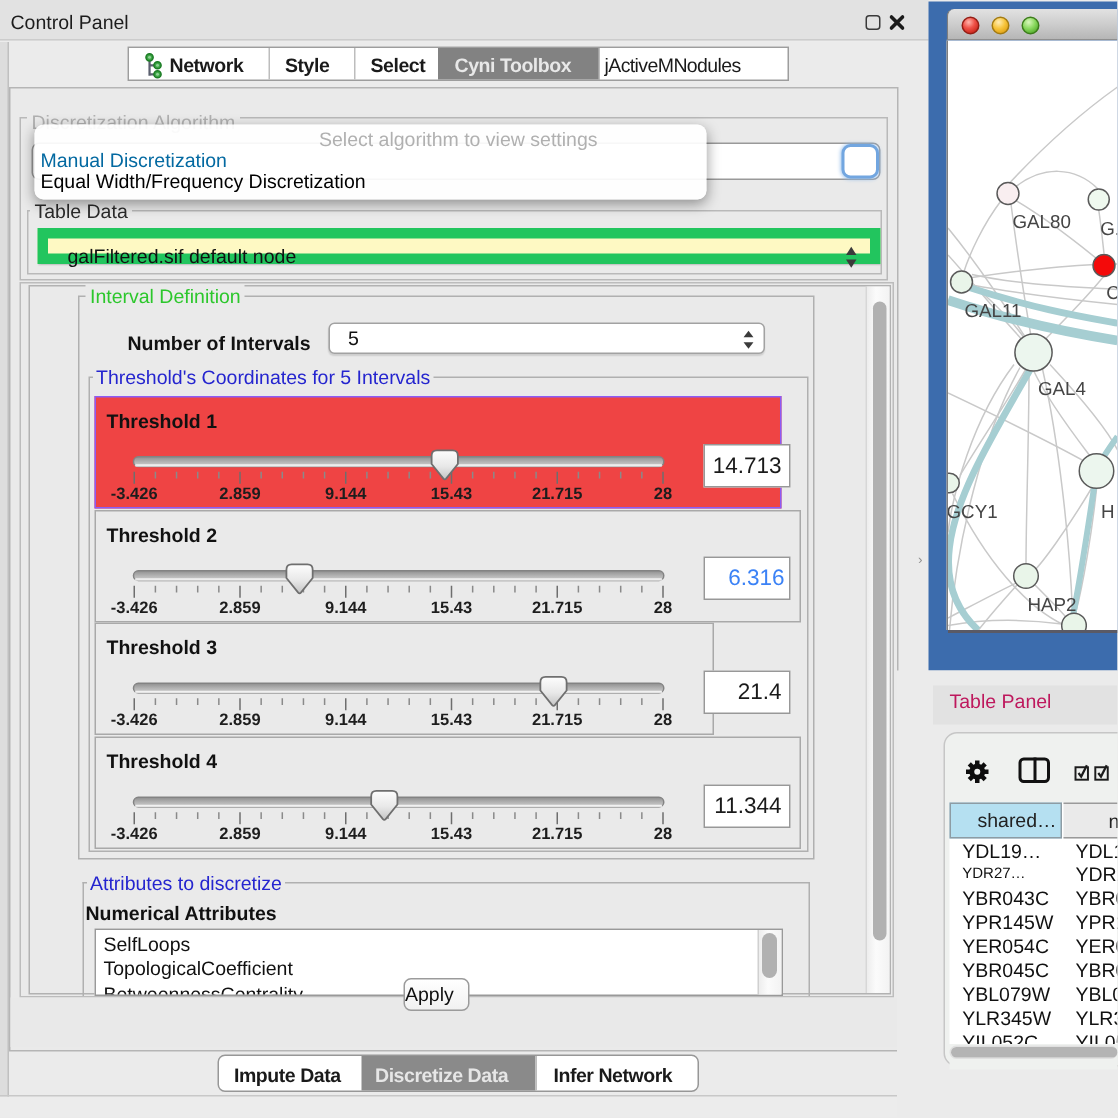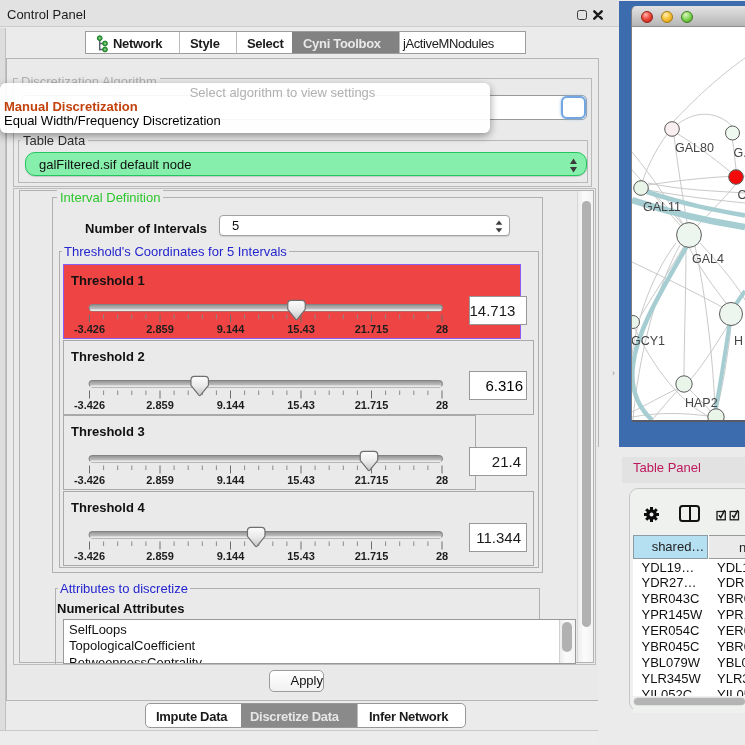--- a/index.html
+++ b/index.html
@@ -41,21 +41,21 @@
 
 <div class="abs" style="left:6px;top:58px;width:593px;height:643px;border:1px solid #b5b5b5;background:#eaeaea"></div>
 
 <div class="abs" style="left:13px;top:78px;width:579px;height:109px;border:1px solid #b9b9b9"></div>
 <div class="abs" style="left:18px;top:73.5px;background:#eaeaea;padding:0 3px;color:#b0b0b0">Discretization Algorithm</div>
 <div class="abs" style="left:21px;top:95px;width:566px;height:25px;border-radius:5px;background:#fff;border:1px solid #999"></div>
 <div class="abs" style="left:561px;top:96px;width:25px;height:23px;border-radius:6px;background:#fff;border:2.5px solid #72a6e0;box-shadow:0 0 3px #8cb8e8"></div>
 
 <div class="abs" style="left:18px;top:140px;width:570px;height:43px;border:1px solid #b9b9b9"></div>
 <div class="abs" style="left:20px;top:133px;background:#eaeaea;padding:0 3px;color:#2b2b2b">Table Data</div>
-<div class="abs" style="left:25px;top:152px;width:562px;height:24px;background:#86efac;border:1px solid #22c55e;border-radius:10px;box-shadow:0 1px 1px rgba(0,0,0,0.15)">
+<div class="abs" style="left:25px;top:152px;width:562px;height:24px;background:#fef9c3;border:7px solid #22c55e;border-radius:0;box-shadow:0 1px 1px rgba(0,0,0,0.15)">
   <div class="abs" style="left:13px;top:4px;color:#111">galFiltered.sif default node</div>
   <svg class="abs" style="right:8px;top:4.5px" width="9" height="15" viewBox="0 0 9 15">
     <path d="M 4.5 0.5 L 8 6 L 1 6 Z" fill="#3b3b3b"></path>
     <path d="M 4.5 14.5 L 8 9 L 1 9 Z" fill="#3b3b3b"></path>
   </svg>
 </div>
 
 <div class="abs" style="left:13px;top:188px;width:583px;height:477px;border:1px solid #bcbcbc"></div>
 <div class="abs" style="left:19px;top:190px;width:575px;height:473px;border:1px solid #b2b2b2;background:#eaeaea"></div>
 
@@ -124,21 +124,21 @@
       <line x1="363.9" y1="20.5" x2="363.9" y2="25" stroke="#8a8a8a" stroke-width="1"></line>
       <line x1="378" y1="20.5" x2="378" y2="28.5" stroke="#6e6e6e" stroke-width="1"></line>
       <text x="25.5" y="38.5" text-anchor="middle" font-size="11" font-weight="bold" fill="#1d1d1d" font-family="Liberation Sans, sans-serif">-3.426</text>
       <text x="96" y="38.5" text-anchor="middle" font-size="11" font-weight="bold" fill="#1d1d1d" font-family="Liberation Sans, sans-serif">2.859</text>
       <text x="166.5" y="38.5" text-anchor="middle" font-size="11" font-weight="bold" fill="#1d1d1d" font-family="Liberation Sans, sans-serif">9.144</text>
       <text x="237" y="38.5" text-anchor="middle" font-size="11" font-weight="bold" fill="#1d1d1d" font-family="Liberation Sans, sans-serif">15.43</text>
       <text x="307.5" y="38.5" text-anchor="middle" font-size="11" font-weight="bold" fill="#1d1d1d" font-family="Liberation Sans, sans-serif">21.715</text>
       <text x="378" y="38.5" text-anchor="middle" font-size="11" font-weight="bold" fill="#1d1d1d" font-family="Liberation Sans, sans-serif">28</text>
       <path d="M 223.75 9.8 Q 223.75 6.3 227.25 6.3 L 237.75 6.3 Q 241.25 6.3 241.25 9.8 L 241.25 15.3 L 233.4 25.1 Q 232.5 26.1 231.6 25.1 L 223.75 15.3 Z" fill="url(#thg)" stroke="#6f6f6f" stroke-width="1.2"></path>
     </svg>
-<div style="position:absolute;left:404.5px;top:30.5px;width:58.5px;height:29px;background:#fff;border:1px solid #989898;font-size:15px;color:#1a1a1a;text-align:left;line-height:27px;padding-right:5px;box-sizing:border-box">14.713</div>
+<div style="position:absolute;left:404.5px;top:30.5px;width:58.5px;height:29px;background:#fff;border:1px solid #989898;font-size:15px;color:#1a1a1a;text-align:right;line-height:27px;padding-right:5px;box-sizing:border-box">14.713</div>
 </div>
 <div style="position:absolute;left:63px;top:339.7px;width:471px;height:75px;border:1px solid #a9a9a9;background:#eaeaea">
 <div style="position:absolute;left:7px;top:8px;font-weight:bold;font-size:13px;color:#111">Threshold 2</div>
 <svg width="471" height="45" viewBox="0 0 471 45" style="position:absolute;left:0;top:29px">
       <rect x="25" y="10.5" width="353.5" height="6.5" rx="3.2" fill="url(#trg)" stroke="#838383" stroke-width="1"></rect>
       <rect x="26" y="15.5" width="351.5" height="1.6" rx="0.8" fill="#ffffff" opacity="0.75"></rect>
       <line x1="25.5" y1="20.5" x2="25.5" y2="28.5" stroke="#6e6e6e" stroke-width="1"></line>
       <line x1="39.6" y1="20.5" x2="39.6" y2="25" stroke="#8a8a8a" stroke-width="1"></line>
       <line x1="53.7" y1="20.5" x2="53.7" y2="25" stroke="#8a8a8a" stroke-width="1"></line>
       <line x1="67.8" y1="20.5" x2="67.8" y2="25" stroke="#8a8a8a" stroke-width="1"></line>
@@ -165,21 +165,21 @@
       <line x1="363.9" y1="20.5" x2="363.9" y2="25" stroke="#8a8a8a" stroke-width="1"></line>
       <line x1="378" y1="20.5" x2="378" y2="28.5" stroke="#6e6e6e" stroke-width="1"></line>
       <text x="25.5" y="38.5" text-anchor="middle" font-size="11" font-weight="bold" fill="#1d1d1d" font-family="Liberation Sans, sans-serif">-3.426</text>
       <text x="96" y="38.5" text-anchor="middle" font-size="11" font-weight="bold" fill="#1d1d1d" font-family="Liberation Sans, sans-serif">2.859</text>
       <text x="166.5" y="38.5" text-anchor="middle" font-size="11" font-weight="bold" fill="#1d1d1d" font-family="Liberation Sans, sans-serif">9.144</text>
       <text x="237" y="38.5" text-anchor="middle" font-size="11" font-weight="bold" fill="#1d1d1d" font-family="Liberation Sans, sans-serif">15.43</text>
       <text x="307.5" y="38.5" text-anchor="middle" font-size="11" font-weight="bold" fill="#1d1d1d" font-family="Liberation Sans, sans-serif">21.715</text>
       <text x="378" y="38.5" text-anchor="middle" font-size="11" font-weight="bold" fill="#1d1d1d" font-family="Liberation Sans, sans-serif">28</text>
       <path d="M 126.94999999999999 9.8 Q 126.94999999999999 6.3 130.45 6.3 L 140.95 6.3 Q 144.45 6.3 144.45 9.8 L 144.45 15.3 L 136.6 25.1 Q 135.7 26.1 134.79999999999998 25.1 L 126.94999999999999 15.3 Z" fill="url(#thg)" stroke="#6f6f6f" stroke-width="1.2"></path>
     </svg>
-<div style="position:absolute;left:404.5px;top:30.5px;width:58.5px;height:29px;background:#fff;border:1px solid #989898;font-size:15px;color:#000000;text-align:right;line-height:27px;padding-right:3px;box-sizing:border-box">6.316</div>
+<div style="position:absolute;left:404.5px;top:30.5px;width:58.5px;height:29px;background:#fff;border:1px solid #989898;font-size:15px;color:#3b82f6;text-align:right;line-height:27px;padding-right:3px;box-sizing:border-box">6.316</div>
 </div>
 <div style="position:absolute;left:63px;top:415.3px;width:413px;height:75px;border:1px solid #a9a9a9;background:#eaeaea">
 <div style="position:absolute;left:7px;top:8px;font-weight:bold;font-size:13px;color:#111">Threshold 3</div>
 <svg width="471" height="45" viewBox="0 0 471 45" style="position:absolute;left:0;top:29px">
       <rect x="25" y="10.5" width="353.5" height="6.5" rx="3.2" fill="url(#trg)" stroke="#838383" stroke-width="1"></rect>
       <rect x="26" y="15.5" width="351.5" height="1.6" rx="0.8" fill="#ffffff" opacity="0.75"></rect>
       <line x1="25.5" y1="20.5" x2="25.5" y2="28.5" stroke="#6e6e6e" stroke-width="1"></line>
       <line x1="39.6" y1="20.5" x2="39.6" y2="25" stroke="#8a8a8a" stroke-width="1"></line>
       <line x1="53.7" y1="20.5" x2="53.7" y2="25" stroke="#8a8a8a" stroke-width="1"></line>
       <line x1="67.8" y1="20.5" x2="67.8" y2="25" stroke="#8a8a8a" stroke-width="1"></line>
@@ -253,28 +253,28 @@
       <text x="307.5" y="38.5" text-anchor="middle" font-size="11" font-weight="bold" fill="#1d1d1d" font-family="Liberation Sans, sans-serif">21.715</text>
       <text x="378" y="38.5" text-anchor="middle" font-size="11" font-weight="bold" fill="#1d1d1d" font-family="Liberation Sans, sans-serif">28</text>
       <path d="M 183.45 9.8 Q 183.45 6.3 186.95 6.3 L 197.45 6.3 Q 200.95 6.3 200.95 9.8 L 200.95 15.3 L 193.1 25.1 Q 192.2 26.1 191.29999999999998 25.1 L 183.45 15.3 Z" fill="url(#thg)" stroke="#6f6f6f" stroke-width="1.2"></path>
     </svg>
 <div style="position:absolute;left:404.5px;top:30.5px;width:58.5px;height:29px;background:#fff;border:1px solid #989898;font-size:15px;color:#1a1a1a;text-align:right;line-height:27px;padding-right:5px;box-sizing:border-box">11.344</div>
 </div>
 
 <div class="abs" style="left:55px;top:588px;width:485px;height:76px;border:1px solid #b0b0b0;border-bottom:none"></div>
 <div class="abs" style="left:58px;top:580.5px;background:#eaeaea;padding:0 2px;color:#2525cf">Attributes to discretize</div>
 <div class="abs" style="left:57px;top:601px;font-weight:bold;color:#111">Numerical Attributes</div>
-<div class="abs" style="left:63px;top:619px;width:513px;height:45px;background:#fff;border:1px solid #999;overflow:hidden">
+<div class="abs" style="left:63px;top:619px;width:459px;height:45px;background:#fff;border:1px solid #999;overflow:hidden">
   <div class="abs" style="left:5px;top:2px;color:#111;line-height:16.3px">SelfLoops<br>TopologicalCoefficient<br>BetweennessCentrality</div>
   <div class="abs" style="right:0;top:0;width:16px;height:45px;background:linear-gradient(to right,#ededed,#fbfbfb 40%,#f3f3f3);border-left:1px solid #d0d0d0"></div>
   <div class="abs" style="right:3px;top:2px;width:10px;height:30px;background:#b1b1b1;border-radius:5px"></div>
 </div>
 
 <div class="abs" style="left:7px;top:665px;width:591px;height:33px;background:#e9e9e9"></div>
-<div class="abs" style="left:269px;top:670px;width:55px;height:22px;background:linear-gradient(#ffffff,#f1f1f1);border:1px solid #9b9b9b;border-radius:5px;text-align:right;line-height:20px;color:#111">Apply</div>
+<div class="abs" style="left:269px;top:652px;width:44px;height:22px;background:linear-gradient(#ffffff,#f1f1f1);border:1px solid #9b9b9b;border-radius:5px;text-align:left;line-height:20px;color:#111">Apply</div>
 
 <div class="abs" style="left:145px;top:703px;width:321px;height:25px;background:#fff;border:1px solid #979797;border-radius:5px;overflow:hidden">
   <div class="abs" style="left:95px;top:0;width:116px;height:25px;background:#8a8a8a"></div>
   <div class="abs" style="left:211px;top:0;width:1px;height:25px;background:#bdbdbd"></div>
   <div class="abs" style="left:10px;top:5px;font-weight:bold;color:#1a1a1a;letter-spacing:-0.3px">Impute Data</div>
   <div class="abs" style="left:104px;top:5px;font-weight:bold;color:#e6e6e6;letter-spacing:-0.3px">Discretize Data</div>
   <div class="abs" style="left:223px;top:5px;font-weight:bold;color:#1a1a1a;letter-spacing:-0.3px">Infer Network</div>
 </div>
 <div class="abs" style="left:0;top:730px;width:608px;height:1px;background:#c8c8c8"></div>
 
@@ -378,21 +378,21 @@
   <path d="M 16.2 6.3 L 18 8.7 L 21.8 1.2" stroke="#1c1c1c" stroke-width="1.5" fill="none"></path>
 </svg>
 
 <div class="abs" style="left:633px;top:535px;width:112px;height:160.5px;background:#fff"></div>
 <div class="abs" style="left:633px;top:535px;width:75px;height:24px;background:#b5e0f1;border:1px solid #8d9ca4;text-align:center;line-height:22px;color:#222;text-indent:15px">shared…</div>
 <div class="abs" style="left:709px;top:535px;width:36px;height:24px;background:#eaeaea;border-top:1px solid #9a9a9a;border-bottom:1px solid #9a9a9a"></div>
 <div class="abs" style="left:739px;top:540px;color:#222">n</div>
 <div style="position:absolute;left:633px;top:559.5px;width:112px;height:136px;overflow:hidden">
     <div style="position:absolute;left:8.5px;top:0.0px;height:15.9px;font-size:13px;color:#111;line-height:15.9px">YDL19…</div>
     <div style="position:absolute;left:84px;top:0.0px;height:15.9px;font-size:13px;color:#111;line-height:15.9px">YDL194W</div>
-    <div style="position:absolute;left:8.5px;top:15.9px;height:15.9px;font-size:13px;color:#111;line-height:15.9px">YDR27…</div>
+    <div style="position:absolute;left:8.5px;top:15.9px;height:15.9px;font-size:10px;color:#111;line-height:15.9px">YDR27…</div>
     <div style="position:absolute;left:84px;top:15.9px;height:15.9px;font-size:13px;color:#111;line-height:15.9px">YDR277C</div>
     <div style="position:absolute;left:8.5px;top:31.7px;height:15.9px;font-size:13px;color:#111;line-height:15.9px">YBR043C</div>
     <div style="position:absolute;left:84px;top:31.7px;height:15.9px;font-size:13px;color:#111;line-height:15.9px">YBR043C</div>
     <div style="position:absolute;left:8.5px;top:47.6px;height:15.9px;font-size:13px;color:#111;line-height:15.9px">YPR145W</div>
     <div style="position:absolute;left:84px;top:47.6px;height:15.9px;font-size:13px;color:#111;line-height:15.9px">YPR145W</div>
     <div style="position:absolute;left:8.5px;top:63.5px;height:15.9px;font-size:13px;color:#111;line-height:15.9px">YER054C</div>
     <div style="position:absolute;left:84px;top:63.5px;height:15.9px;font-size:13px;color:#111;line-height:15.9px">YER054C</div>
     <div style="position:absolute;left:8.5px;top:79.3px;height:15.9px;font-size:13px;color:#111;line-height:15.9px">YBR045C</div>
     <div style="position:absolute;left:84px;top:79.3px;height:15.9px;font-size:13px;color:#111;line-height:15.9px">YBR045C</div>
     <div style="position:absolute;left:8.5px;top:95.2px;height:15.9px;font-size:13px;color:#111;line-height:15.9px">YBL079W</div>
@@ -401,17 +401,17 @@
     <div style="position:absolute;left:84px;top:111.1px;height:15.9px;font-size:13px;color:#111;line-height:15.9px">YLR345W</div>
     <div style="position:absolute;left:8.5px;top:127.0px;height:15.9px;font-size:13px;color:#111;line-height:15.9px">YIL052C</div>
     <div style="position:absolute;left:84px;top:127.0px;height:15.9px;font-size:13px;color:#111;line-height:15.9px">YIL052C</div>
   </div>
 <div class="abs" style="left:633px;top:695.5px;width:112px;height:17px;background:#eff1ef"></div>
 <div class="abs" style="left:633px;top:696.5px;width:112px;height:9px;background:#f6f6f6;border:1px solid #e0e0e0;border-radius:4.5px"></div>
 <div class="abs" style="left:634px;top:697.5px;width:111px;height:7px;background:#b4b4b4;border-radius:3.5px"></div>
 
 <div class="abs" style="left:612px;top:368px;width:6px;height:8px;color:#909090;font-size:9px">›</div>
 
-<div class="abs" style="left:0;top:83px;width:490px;height:50px;background:rgba(255,255,255,0.92);border-radius:6px;box-shadow:0 3px 9px rgba(0,0,0,0.4)">
+<div class="abs" style="left:23px;top:83px;width:448px;height:50px;background:rgba(255,255,255,0.92);border-radius:6px;box-shadow:0 3px 9px rgba(0,0,0,0.4)">
   <div class="abs" style="left:0;top:2px;width:565px;text-align:center;color:#b0b0b0">Select algorithm to view settings</div>
-  <div class="abs" style="left:4px;top:15.5px;font-weight:bold;color:#c2410c">Manual Discretization</div>
+  <div class="abs" style="left:4px;top:15.5px;font-weight:normal;color:#0369a1">Manual Discretization</div>
   <div class="abs" style="left:4px;top:29.5px;color:#000">Equal Width/Frequency Discretization</div>
 </div>
 
 </body></html>

